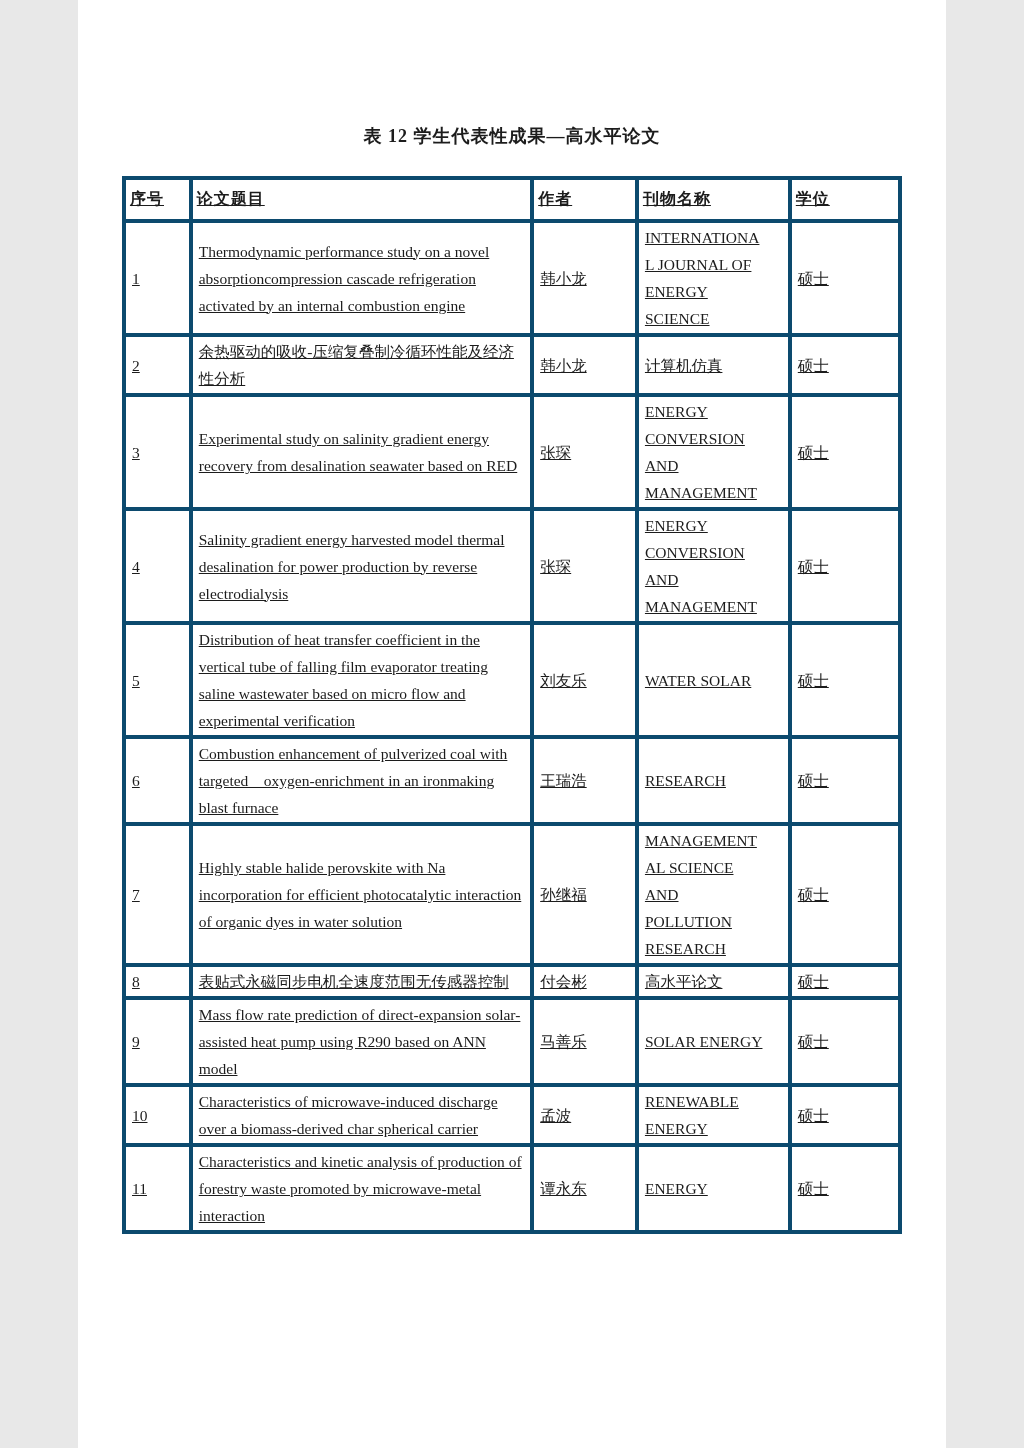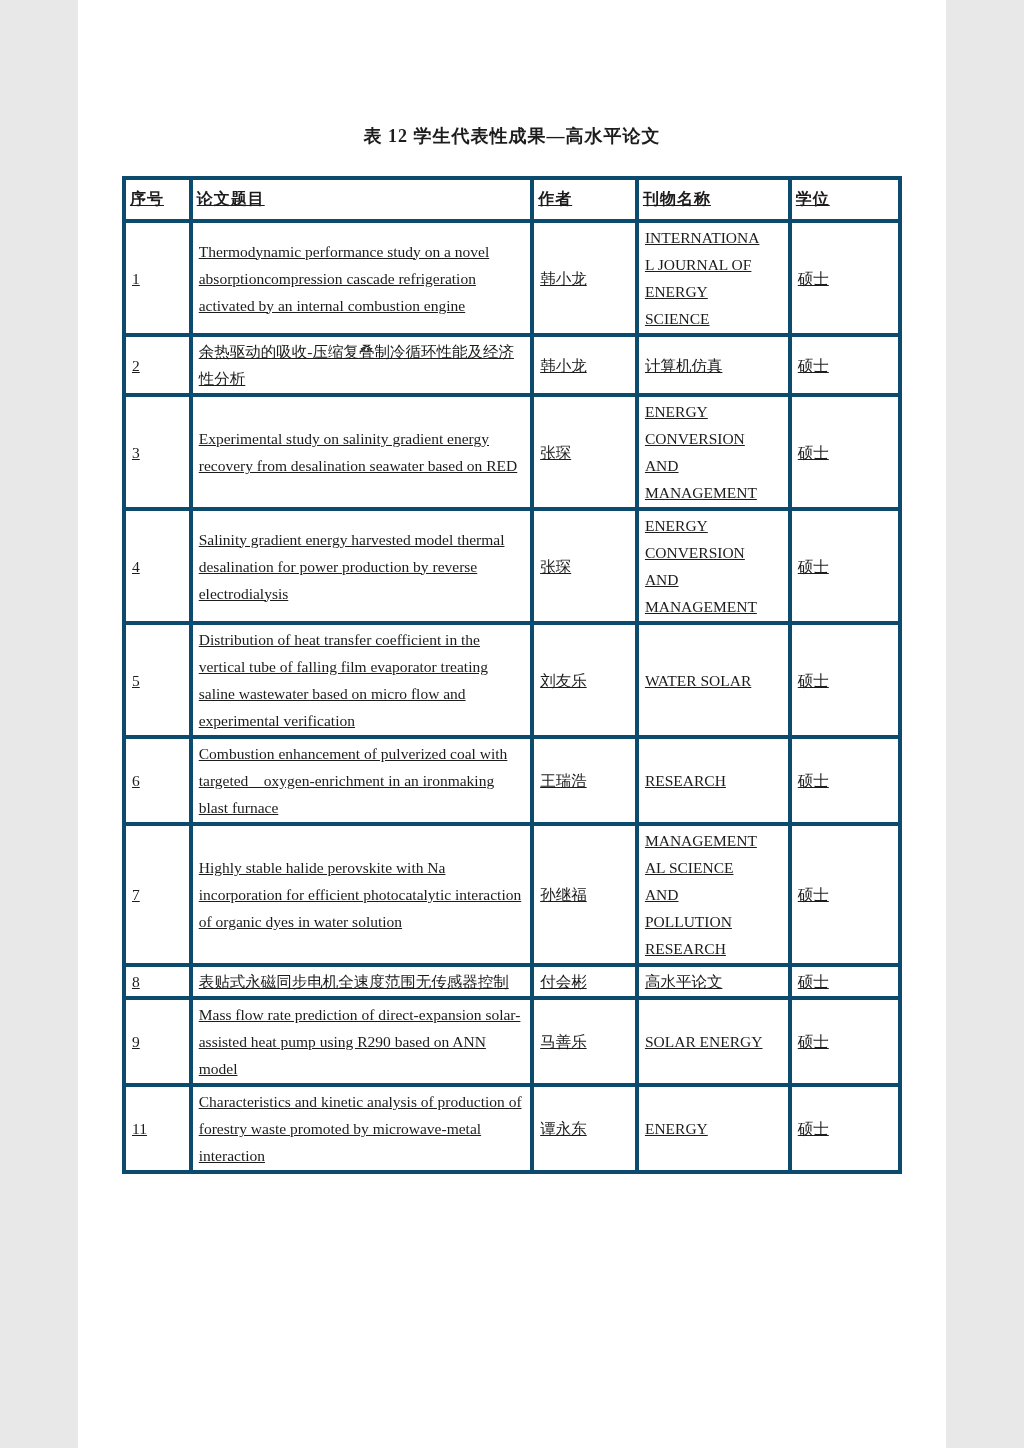--- a/index.html
+++ b/index.html
@@ -154,20 +154,28 @@
           <td class="degree-cell">硕士</td>
         </tr>
         <tr>
           <td class="num-cell">9</td>
           <td class="title-cell">Mass flow rate prediction of direct-expansion solar-assisted heat pump using R290 based on ANN model</td>
           <td class="author-cell">马善乐</td>
           <td class="journal-cell">SOLAR ENERGY</td>
           <td class="degree-cell">硕士</td>
         </tr>
         <tr>
+          <td class="num-cell">10</td>
+          <td class="title-cell">Characteristics of microwave-induced discharge over a biomass-derived char spherical carrier</td>
+          <td class="author-cell">孟波</td>
+          <td class="journal-cell">RENEWABLE
+ENERGY</td>
+          <td class="degree-cell">硕士</td>
+        </tr>
+        <tr>
           <td class="num-cell">11</td>
           <td class="title-cell">Characteristics and kinetic analysis of production of forestry waste promoted by microwave-metal interaction</td>
           <td class="author-cell">谭永东</td>
           <td class="journal-cell">ENERGY</td>
           <td class="degree-cell">硕士</td>
         </tr>
       </tbody>
   </table>
 
 

